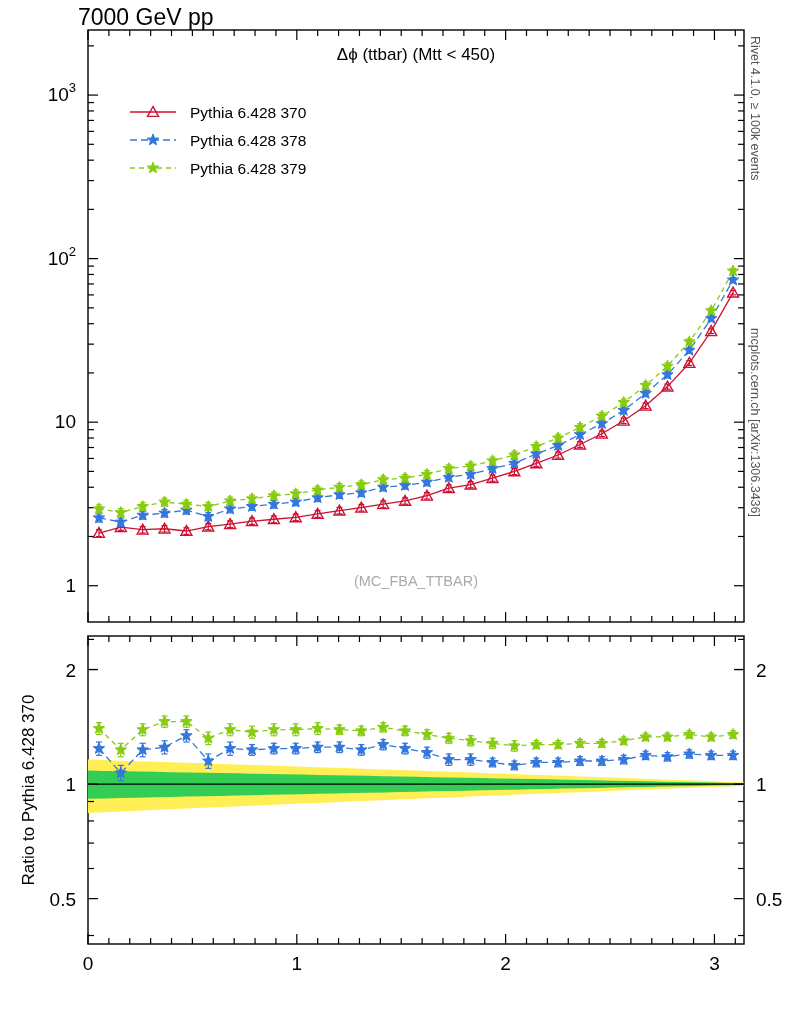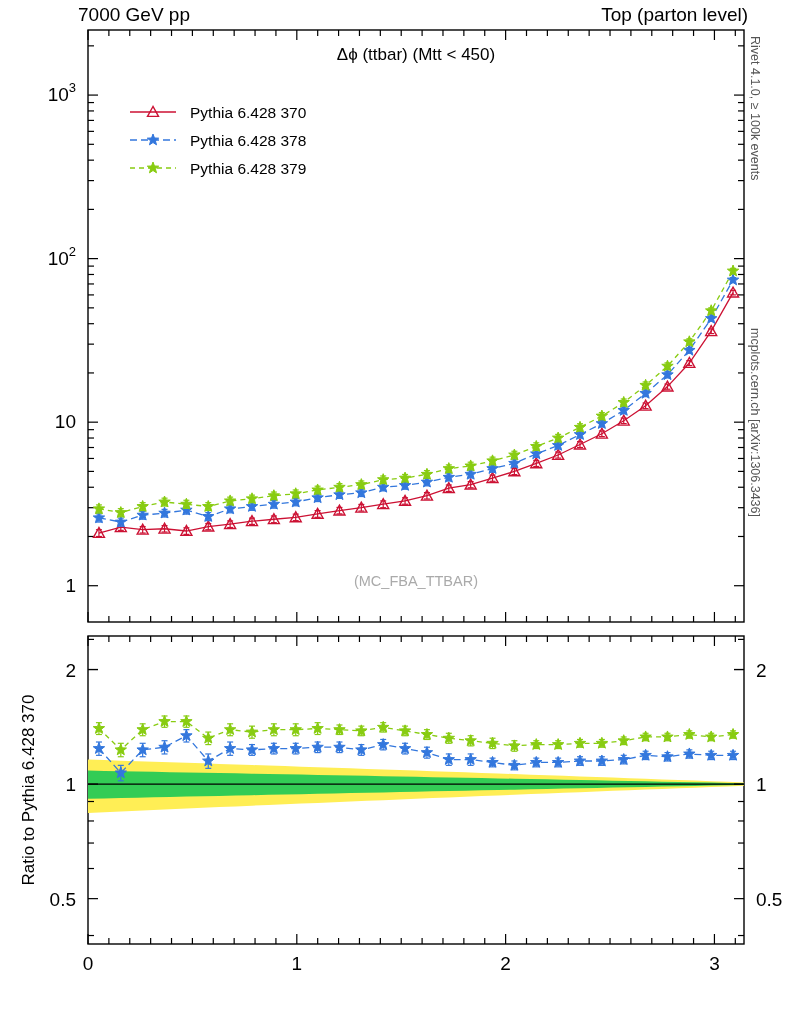--- a/index.html
+++ b/index.html
@@ -1,28 +1,27 @@
 <!DOCTYPE html>
 <html><head>
 <meta charset="utf-8">
 <style>
   html,body{margin:0;padding:0;background:#ffffff;}
   body{width:786px;height:1024px;font-family:"Liberation Sans",sans-serif;color:#000;}
   #root{position:relative;width:786px;height:1024px;}
   .txt{position:absolute;white-space:nowrap;}
-  .hdr{font-size:19px;}
+  .hdr{font-size:23px;}
   .sidelab{font-size:12.5px;fill:#555;color:#555;}
   svg{position:absolute;left:0;top:0;}
 </style>
 </head>
 <body>
 
 <div id="root">
   <div class="txt hdr" style="left:78px;top:4px;">7000 GeV pp</div>
-  <div class="txt hdr" style="right:38px;top:4px;">Top (parton level)</div>
 
   <div class="txt sidelab" style="left:762px;top:36px;transform:rotate(90deg);transform-origin:0 0;">Rivet 4.1.0, ≥ 100k events</div>
   <div class="txt sidelab" style="left:762px;top:328px;transform:rotate(90deg);transform-origin:0 0;">mcplots.cern.ch [arXiv:1306.3436]</div>
 
   <svg id="plot" width="786" height="1024">
       <rect x="88" y="30" width="656" height="592" fill="none" stroke="#000" stroke-width="1.4"></rect>
       <rect x="88" y="636" width="656" height="308" fill="none" stroke="#000" stroke-width="1.4"></rect>
       <polygon points="88,759.5634509225475 104.4,760.0985786258818 120.80000000000001,760.6354447005524 137.2,761.1740604776353 153.60000000000002,761.7144373993568 170,762.2565870205513 186.39999999999998,762.8005210101442 202.8,763.3462511526589 219.20000000000002,763.8937893497487 235.6,764.4431476217541 252,764.9943381092862 268.4,765.5473730748369 284.79999999999995,766.1022649044152 301.20000000000005,766.6590261092122 317.6,767.2176693272937 334,767.7782073253211 350.40000000000003,768.3406530003022 366.8,768.9050193813721 383.2,769.4713196316033 399.59999999999997,770.039567049849 416,770.6097750726158 432.40000000000003,771.1819572759712 448.8,771.756127377482 465.2,772.3322992381886 481.59999999999997,772.9104868646119 498,773.4907044107969 514.4000000000001,774.0729661803916 530.8,774.6572866287627 547.2,775.2436803651489 563.5999999999999,775.8321621548528 580,776.4227469214716 596.4000000000001,777.0154497491676 612.8000000000001,777.6102858849804 629.1999999999999,778.2072707411803 645.6,778.8064198976638 662,779.4077491043938 678.4,780.0112742838843 694.8000000000001,780.617011533729 711.1999999999999,781.2249771291786 727.5999999999999,781.8351875257641 744,782.4476593619697 744,785.7530721050268 727.5999999999999,786.3802649943555 711.1999999999999,787.0098471956975 694.8000000000001,787.641836983016 678.4,788.2762528407244 662,788.9131134669294 645.6,789.5524377767382 629.1999999999999,790.1942449056294 612.8000000000001,790.8385542128893 596.4000000000001,791.4853852851161 580,792.1347579397925 563.5999999999999,792.7866922289286 547.2,793.4412084427776 530.8,794.0983271136248 514.4000000000001,794.7580690196526 498,795.4204551888822 481.59999999999997,796.085506903196 465.2,796.7532457024397 448.8,797.4236933886089 432.40000000000003,798.0968720301198 416,798.7728039661687 399.59999999999997,799.4515118111792 383.2,800.1330184593429 366.8,800.8173470892526 350.40000000000003,801.5045211686332 334,802.1945644591699 317.6,802.8875010214391 301.20000000000005,803.5833552199416 284.79999999999995,804.282151728244 268.4,804.9839155342272 252,805.688671945449 235.6,806.3964465946192 219.20000000000002,807.1072654451946 202.8,807.8211547970936 186.39999999999998,808.538141292535 170,809.2582519220039 153.60000000000002,809.9815140303486 137.2,810.7079553230112 120.80000000000001,811.4376038723958 104.4,812.1704881243771 88,812.9066369049561" fill="#ffee55"></polygon>
       <polygon points="88,770.6097750726158 104.4,770.9146923694169 120.80000000000001,771.2201732844626 137.2,771.5262199052295 153.60000000000002,771.8328343308131 170,772.1400186720136 186.39999999999998,772.4477750514238 202.8,772.7561056035165 219.20000000000002,773.0650124747335 235.6,773.3744978235751 252,773.6845638206911 268.4,773.9952126489716 284.79999999999995,774.3064465036396 301.20000000000005,774.6182675923437 317.6,774.9306781352525 334,775.2436803651489 350.40000000000003,775.5572765275265 366.8,775.8714688806856 383.2,776.1862596958313 399.59999999999997,776.5016512571717 416,776.8176458620176 432.40000000000003,777.1342458208826 448.8,777.4514534575844 465.2,777.769271109348 481.59999999999997,778.0877011269076 498,778.4067458746125 514.4000000000001,778.7264077305309 530.8,779.0466890865575 547.2,779.3675923485202 563.5999999999999,779.6891199362889 580,780.0112742838843 596.4000000000001,780.3340578395896 612.8000000000001,780.6574730660611 629.1999999999999,780.9815224404414 645.6,781.3062084544732 662,781.6315336146143 678.4,781.9575004421537 694.8000000000001,782.2841114733284 711.1999999999999,782.6113692594425 727.5999999999999,782.9392763669865 744,783.2678353777578 744,784.9205004299054 727.5999999999999,785.2530259505094 711.1999999999999,785.586221885923 694.8000000000001,785.9200909448961 678.4,786.2546358526276 662,786.5898593509007 645.6,786.925764198216 629.1999999999999,787.2623531699292 612.8000000000001,787.5996290583874 596.4000000000001,787.9375946730693 580,788.2762528407244 563.5999999999999,788.6156064055158 547.2,788.9556582291632 530.8,789.2964111910876 514.4000000000001,789.6378681885577 498,789.9800321368376 481.59999999999997,790.3229059693365 465.2,790.6664926377589 448.8,791.0107951122577 432.40000000000003,791.3558163815882 416,791.7015594532633 399.59999999999997,792.0480273537113 383.2,792.3952231284346 366.8,792.7431498421704 350.40000000000003,793.0918105790529 334,793.4412084427776 317.6,793.7913465567667 301.20000000000005,794.1422280643371 284.79999999999995,794.4938561288693 268.4,794.8462339339786 252,795.1993646836883 235.6,795.5532516026042 219.20000000000002,795.9078979360913 202.8,796.2633069504528 186.39999999999998,796.61948193311 170,796.9764261927851 153.60000000000002,797.3341430596854 137.2,797.6926358856902 120.80000000000001,798.0519080445385 104.4,798.4119629320204 88,798.7728039661687" fill="#33cc55"></polygon>
       <line x1="88" y1="784.0921020639087" x2="744" y2="784.0921020639087" stroke="#000" stroke-width="1.2"></line>

